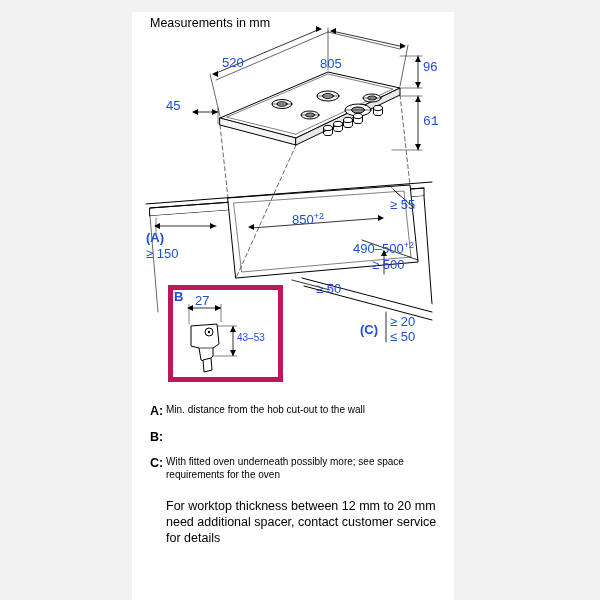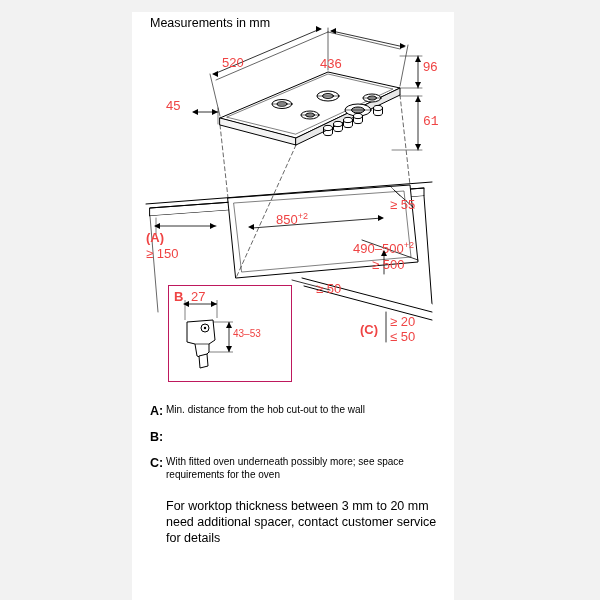--- a/index.html
+++ b/index.html
@@ -36,21 +36,21 @@
     top: 0;
     width: 322px;
     height: 600px;
     background: #ffffff;
   }
 
   
   .lbl {
     position: absolute;
     font-size: 11.5px;
-    color: #ef4444;
+    color: #1d4ed8;
     white-space: nowrap;
     line-height: 1.12;
   }
   .lbl.b { font-weight: bold; }
 
   
   .ah {
     position: absolute;
     width: 0; height: 0;
   }
@@ -65,23 +65,23 @@
     left: 18px;
     top: 4px;
     font-size: 12.5px;
   }
 
   
   #detail-box {
     position: absolute;
     left: 36px;
     top: 273px;
-    width: 124px;
+    width: 115px;
     height: 97px;
-    border: 1px solid #be185d;
+    border: 5px solid #be185d;
     background: #fff;
     box-sizing: border-box;
   }
 
   
   #legend {
     position: absolute;
     left: 18px;
     top: 392px;
     width: 290px;
@@ -219,26 +219,26 @@
         <line x1="24" y1="206" x2="24" y2="222" stroke-width="0.5"></line>
 
         <line x1="160" y1="268" x2="198" y2="278" stroke-width="0.8"></line>
 
         <line x1="254" y1="300" x2="254" y2="330" stroke-width="0.8"></line>
 
       </g>
     </svg>
 
     <div class="lbl" style="left:90px; top:44px; font-size:13px;">520</div>
-    <div class="lbl" style="left:188px; top:45px; font-size:13px;">436</div>
+    <div class="lbl" style="left:188px; top:45px; font-size:13px;">805</div>
     <div class="lbl" style="left:34px; top:87px; font-size:13px;">45</div>
     <div class="lbl" style="left:291px; top:48px; font-size:13px;">96</div>
     <div class="lbl" style="left:291px; top:103px; font-size:13px;font-family:Liberation Mono, monospace;">61</div>
 
-    <div class="lbl" style="left:144px; top:199px; font-size:13px;text-align:center;">
+    <div class="lbl" style="left:160px; top:199px; font-size:13px;text-align:center;">
       <span>850</span><sup style="font-size:9px;">+2</sup>
     </div>
 
     <div class="lbl" style="left:221px; top:228px; font-size:13px;text-align:center;">
       <span>490–500</span><sup style="font-size:9px;">+2</sup>
     </div>
 
     <div class="lbl" style="left:258px; top:186px; font-size:13px;">≥ 55</div>
     <div class="lbl" style="left:240px; top:246px; font-size:13px;">≥ 500</div>
     <div class="lbl" style="left:184px; top:270px; font-size:13px;">≥ 50</div>
@@ -299,17 +299,17 @@
         <div class="legend-key">A:</div>
         <div class="legend-txt">Min. distance from the hob cut-out to the wall</div>
       </div>
       <div class="legend-row">
         <div class="legend-key">B:</div>
       </div>
       <div class="legend-row">
         <div class="legend-key">C:</div>
         <div class="legend-txt">With fitted oven underneath possibly more; see space requirements for the oven</div>
       </div>
-      <div id="legend-note">For worktop thickness between 3 mm to 20 mm need additional spacer, contact customer service for details</div>
+      <div id="legend-note">For worktop thickness between 12 mm to 20 mm need additional spacer, contact customer service for details</div>
     </div>
 
   </div>
 </div>
 
 </body></html>

